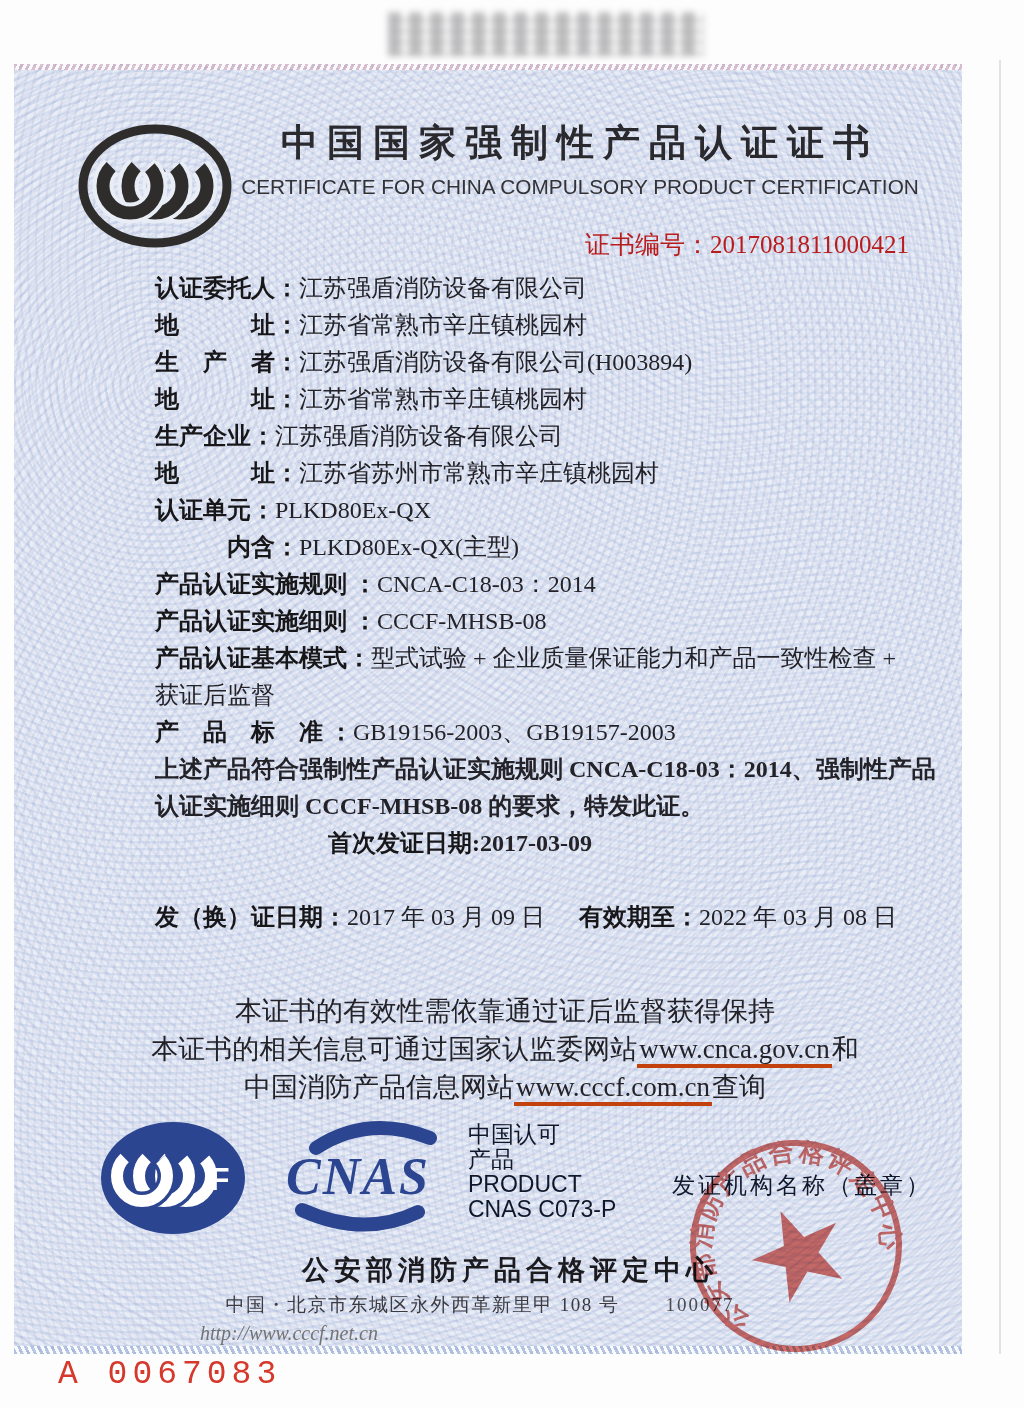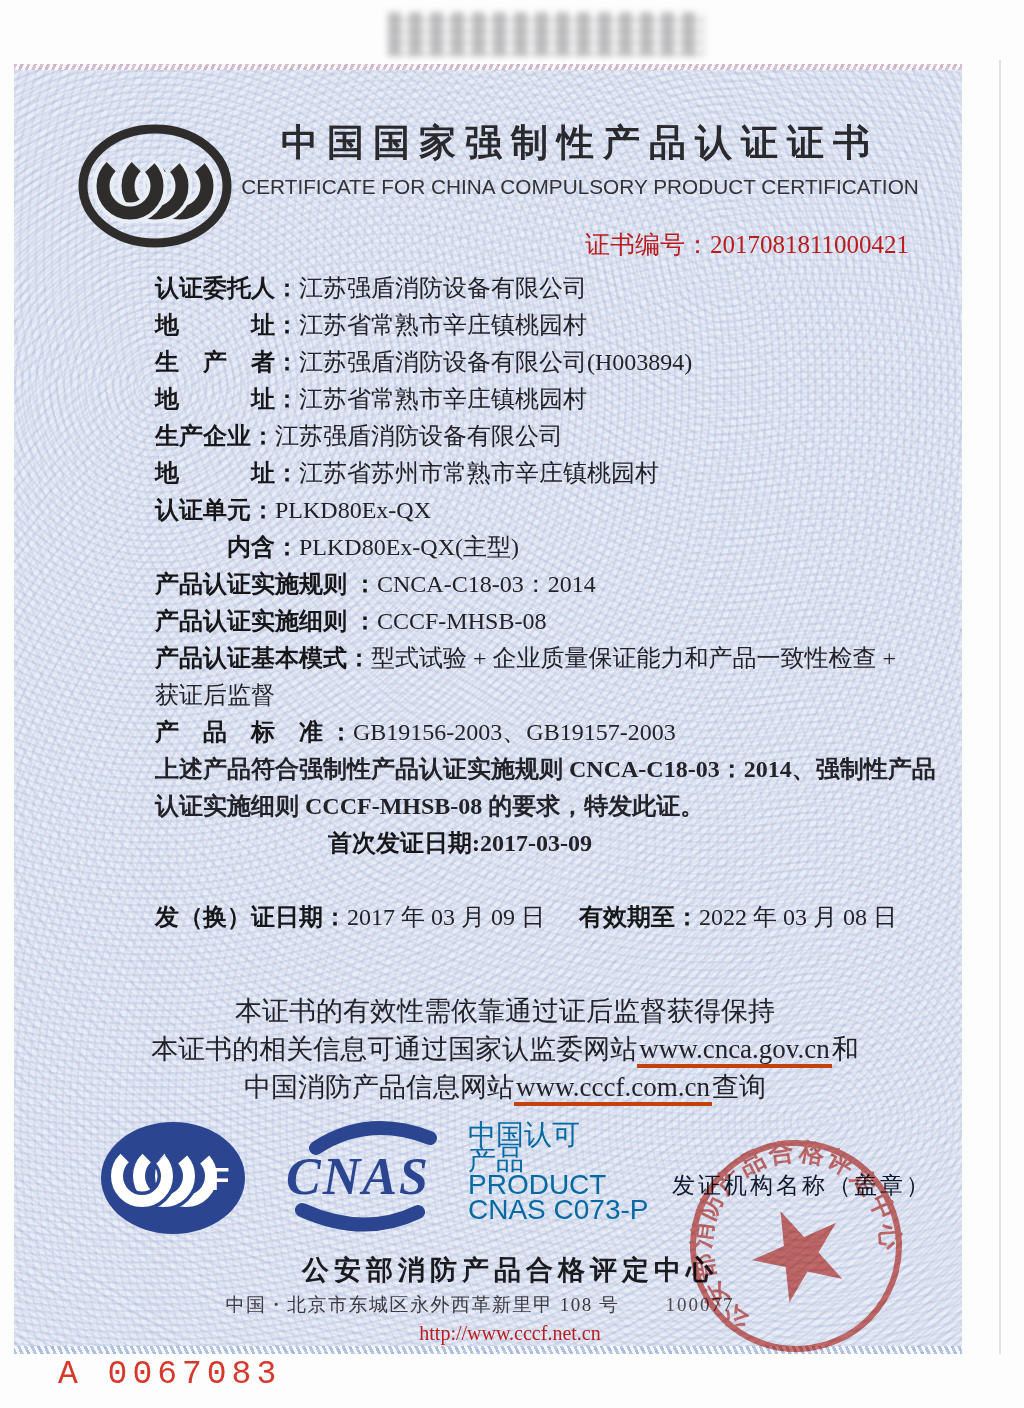--- a/index.html
+++ b/index.html
@@ -50,35 +50,35 @@
   .date-gap { display:inline-block; width:34px; }
 
   
   .notice { position:absolute; left:125px; top:992px; width:760px; text-align:center;
     font-size:27px; line-height:38px; color:#222228; }
   .notice .url { border-bottom:4px solid #c2410c; padding:0 2px; }
 
   
   .cccf-logo { position:absolute; left:98px; top:1118px; }
   .cnas-logo { position:absolute; left:278px; top:1112px; }
-  .accred { position:absolute; left:468px; top:1122px; font-size:28px; line-height:25px; color:#0369a1;
+  .accred { position:absolute; left:468px; top:1122px; font-size:23px; line-height:25px; color:#0f172a;
     font-family:"Liberation Sans","DejaVu Sans",sans-serif; }
   .accred .cjk { font-family:"Liberation Serif","DejaVu Serif",serif; }
 
   .seal-hint { position:absolute; left:672px; top:1170px; font-size:23px; letter-spacing:3px;
     color:#0f172a; white-space:nowrap; }
 
   
   .org { position:absolute; left:200px; top:1252px; width:620px; text-align:center;
     font-size:27px; font-weight:bold; letter-spacing:5px; color:#1b1b1f; white-space:nowrap; }
   .addr { position:absolute; left:170px; top:1292px; width:620px; text-align:center;
     font-size:19px; letter-spacing:1.5px; color:#3a3a40; white-space:nowrap; }
   .addr .post { margin-left:46px; letter-spacing:2px; color:#4a4a50; }
-  .site { position:absolute; left:200px; top:1322px; width:620px; text-align:center;
-    font-size:20px; color:#b91c1c; }
+  .site { position:absolute; left:200px; top:1322px; width:620px; text-align:left;
+    font-size:20px; color:#737373;font-style:italic; }
 
   
   .seal { position:absolute; left:678px; top:1128px; mix-blend-mode:multiply; opacity:.92; }
 
   
   .serial { position:absolute; left:58px; top:1356px; font-family:"Liberation Mono","DejaVu Sans Mono",monospace;
     font-size:33px; letter-spacing:5px; color:#d6392c; }
 
   svg text { user-select:none; }
 </style>

